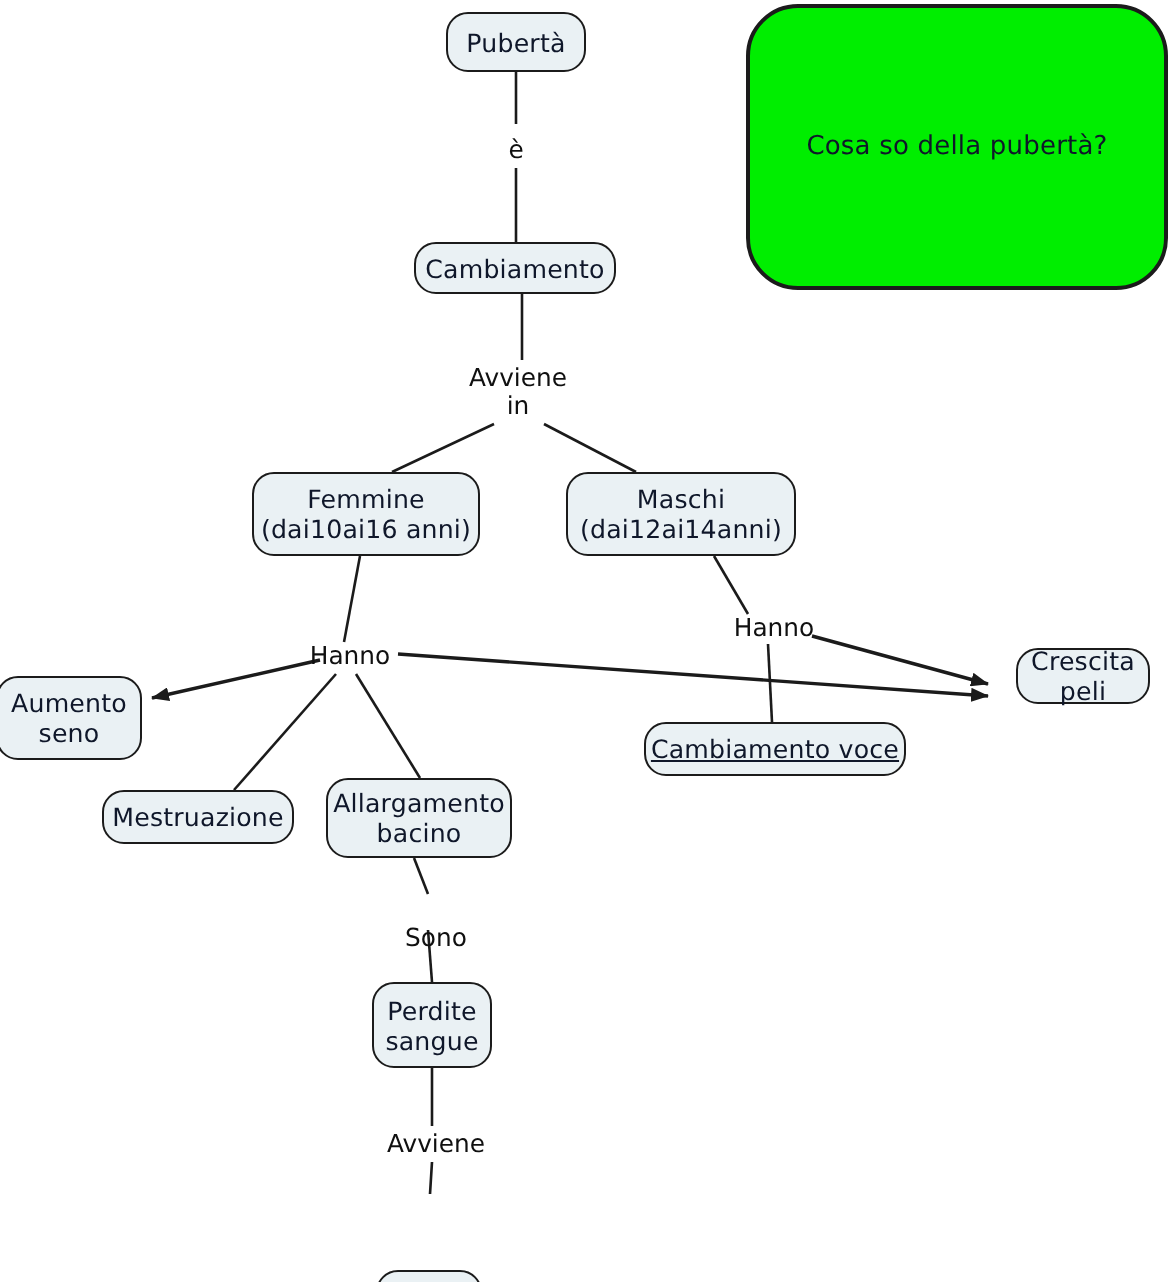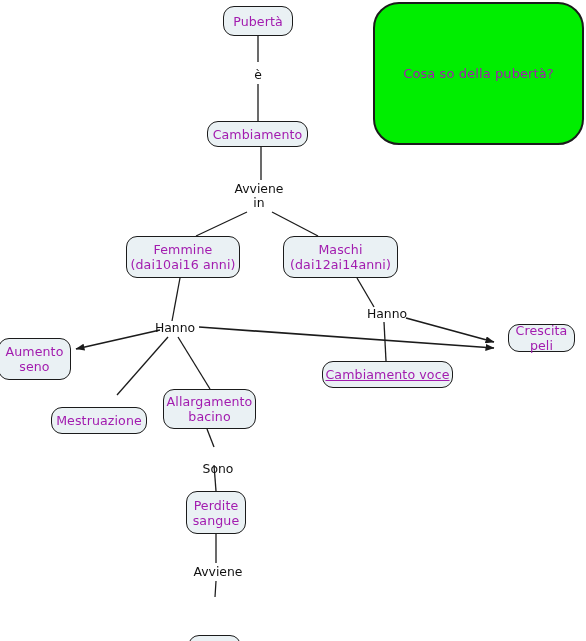--- a/index.html
+++ b/index.html
@@ -28,21 +28,21 @@
   .node {
     position: absolute;
     box-sizing: border-box;
     background: #eaf1f4;
     border: 1.6px solid #1b1b1b;
     border-radius: 11px;
     display: flex;
     align-items: center;
     justify-content: center;
     text-align: center;
-    color: #a21caf;
+    color: #0f172a;
     font-size: 12.6px;
     line-height: 15px;
     white-space: pre-line;
     letter-spacing: 0.1px;
   }
   .node.green {
     background: #00ee00;
     border: 2px solid #1b1b1b;
     border-radius: 26px;
     font-size: 13px;
@@ -92,21 +92,21 @@
   <div id="nodes-group">
       <div class="node" style="left: 223px; top: 6px; width: 70px; height: 30px;">Pubertà</div>
       <div class="node green" style="left: 373px; top: 2px; width: 211px; height: 143px;">Cosa so della pubertà?</div>
       <div class="node" style="left: 207px; top: 121px; width: 101px; height: 26px;">Cambiamento</div>
       <div class="node" style="left: 126px; top: 236px; width: 114px; height: 42px;">Femmine
 (dai10ai16 anni)</div>
       <div class="node" style="left: 283px; top: 236px; width: 115px; height: 42px;">Maschi
 (dai12ai14anni)</div>
       <div class="node" style="left: -2px; top: 338px; width: 73px; height: 42px;">Aumento
 seno</div>
-      <div class="node" style="left: 51px; top: 395px; width: 96px; height: 27px; margin-top: 12px;">Mestruazione</div>
+      <div class="node" style="left: 51px; top: 395px; width: 96px; height: 27px;">Mestruazione</div>
       <div class="node" style="left: 163px; top: 389px; width: 93px; height: 40px;">Allargamento
 bacino</div>
       <div class="node" style="left: 322px; top: 361px; width: 131px; height: 27px; text-decoration: underline;">Cambiamento voce</div>
       <div class="node" style="left: 508px; top: 324px; width: 67px; height: 28px;">Crescita
 peli</div>
       <div class="node" style="left: 186px; top: 491px; width: 60px; height: 43px;">Perdite
 sangue</div>
       <div class="node" style="left: 188px; top: 597px; width: 53px; height: 43px; margin-top: 38px;">Ogni
 mese</div>
     </div>

